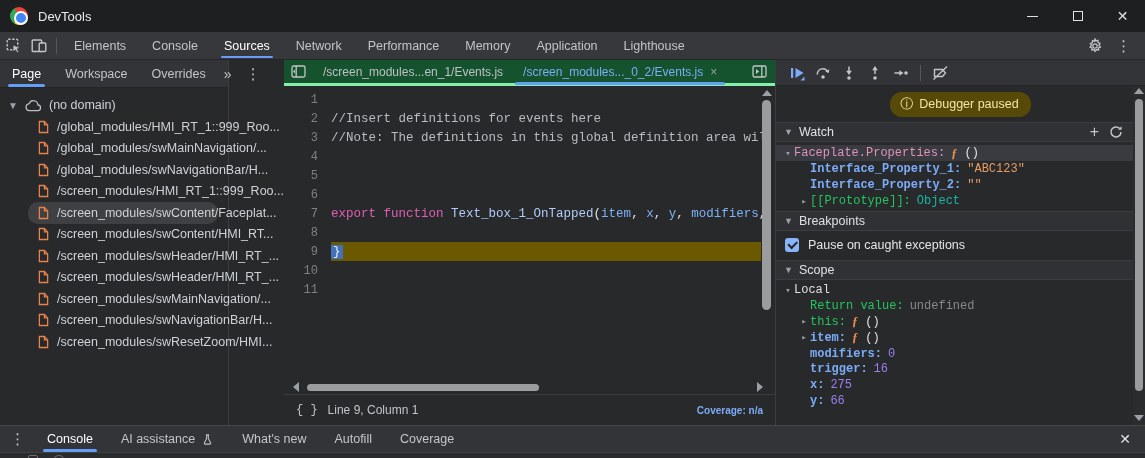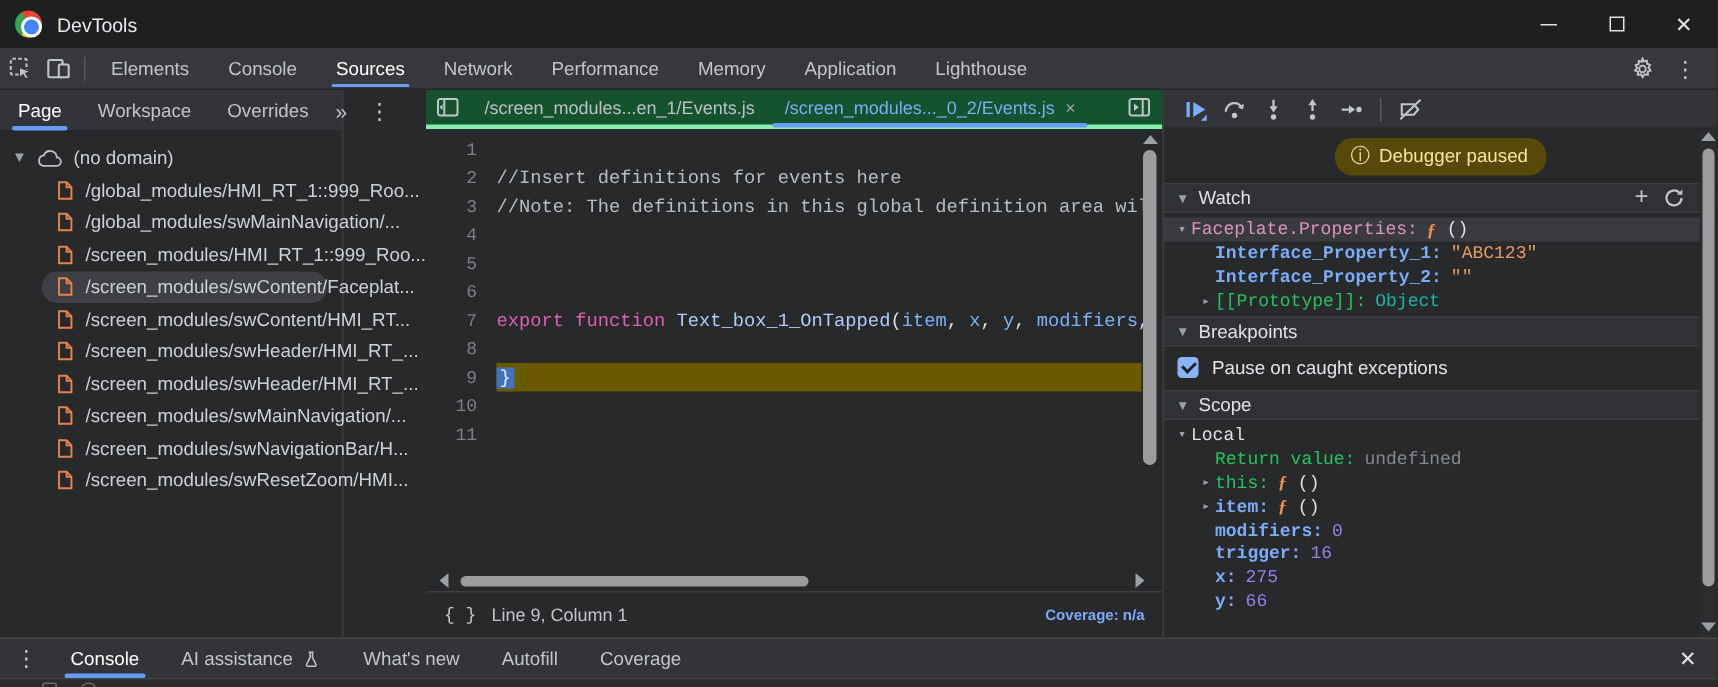--- a/index.html
+++ b/index.html
@@ -255,20 +255,29 @@
             </span>
             <span class="flabel">/global_modules/swMainNavigation/...</span>
           </div>
           <div class="tree-file">
             <span>
               <svg width="11" height="14" viewBox="0 0 12 15">
                 <path d="M1.5 1.5h5.5l3.5 3.7v8.3h-9z" fill="none" stroke="#e8824c" stroke-width="1.4"></path>
                 <path d="M7 1.5v3.7h3.5" fill="none" stroke="#e8824c" stroke-width="1.4"></path>
               </svg>
             </span>
+            <span class="flabel">/global_modules/swNavigationBar/H...</span>
+          </div>
+          <div class="tree-file">
+            <span>
+              <svg width="11" height="14" viewBox="0 0 12 15">
+                <path d="M1.5 1.5h5.5l3.5 3.7v8.3h-9z" fill="none" stroke="#e8824c" stroke-width="1.4"></path>
+                <path d="M7 1.5v3.7h3.5" fill="none" stroke="#e8824c" stroke-width="1.4"></path>
+              </svg>
+            </span>
             <span class="flabel">/screen_modules/HMI_RT_1::999_Roo...</span>
           </div>
           <div class="tree-file selected">
             <span>
               <svg width="11" height="14" viewBox="0 0 12 15">
                 <path d="M1.5 1.5h5.5l3.5 3.7v8.3h-9z" fill="none" stroke="#e8824c" stroke-width="1.4"></path>
                 <path d="M7 1.5v3.7h3.5" fill="none" stroke="#e8824c" stroke-width="1.4"></path>
               </svg>
             </span>
             <span class="flabel">/screen_modules/swContent/Faceplat...</span>

